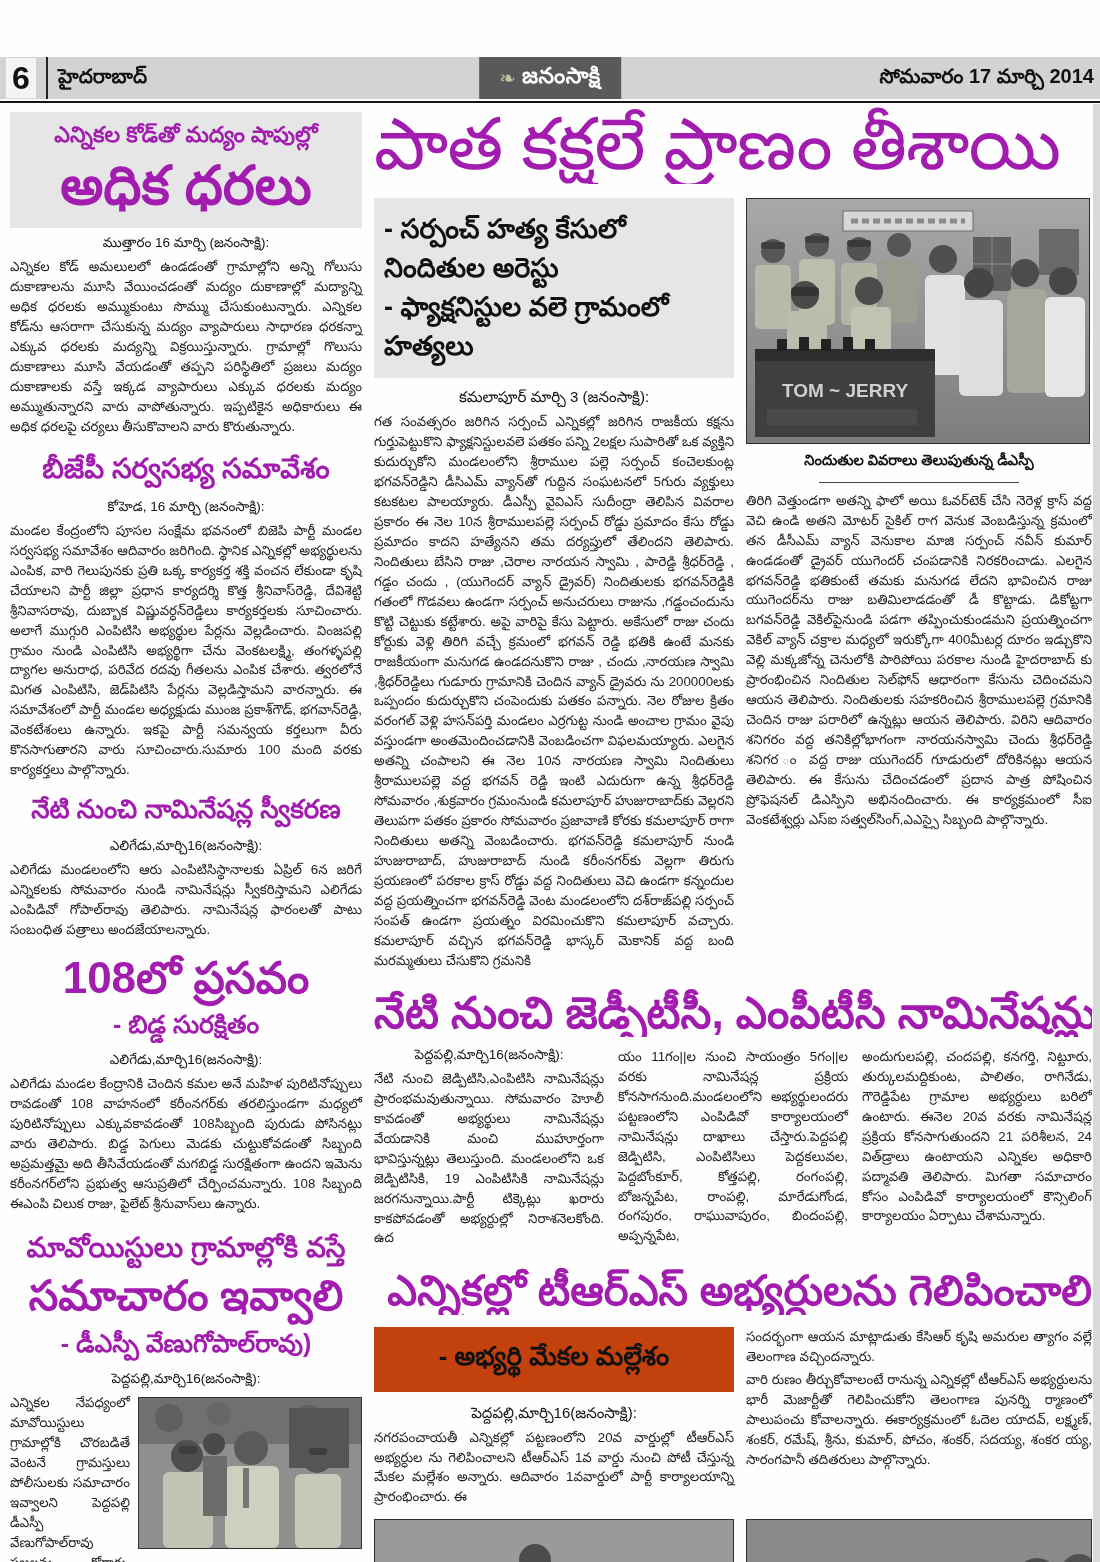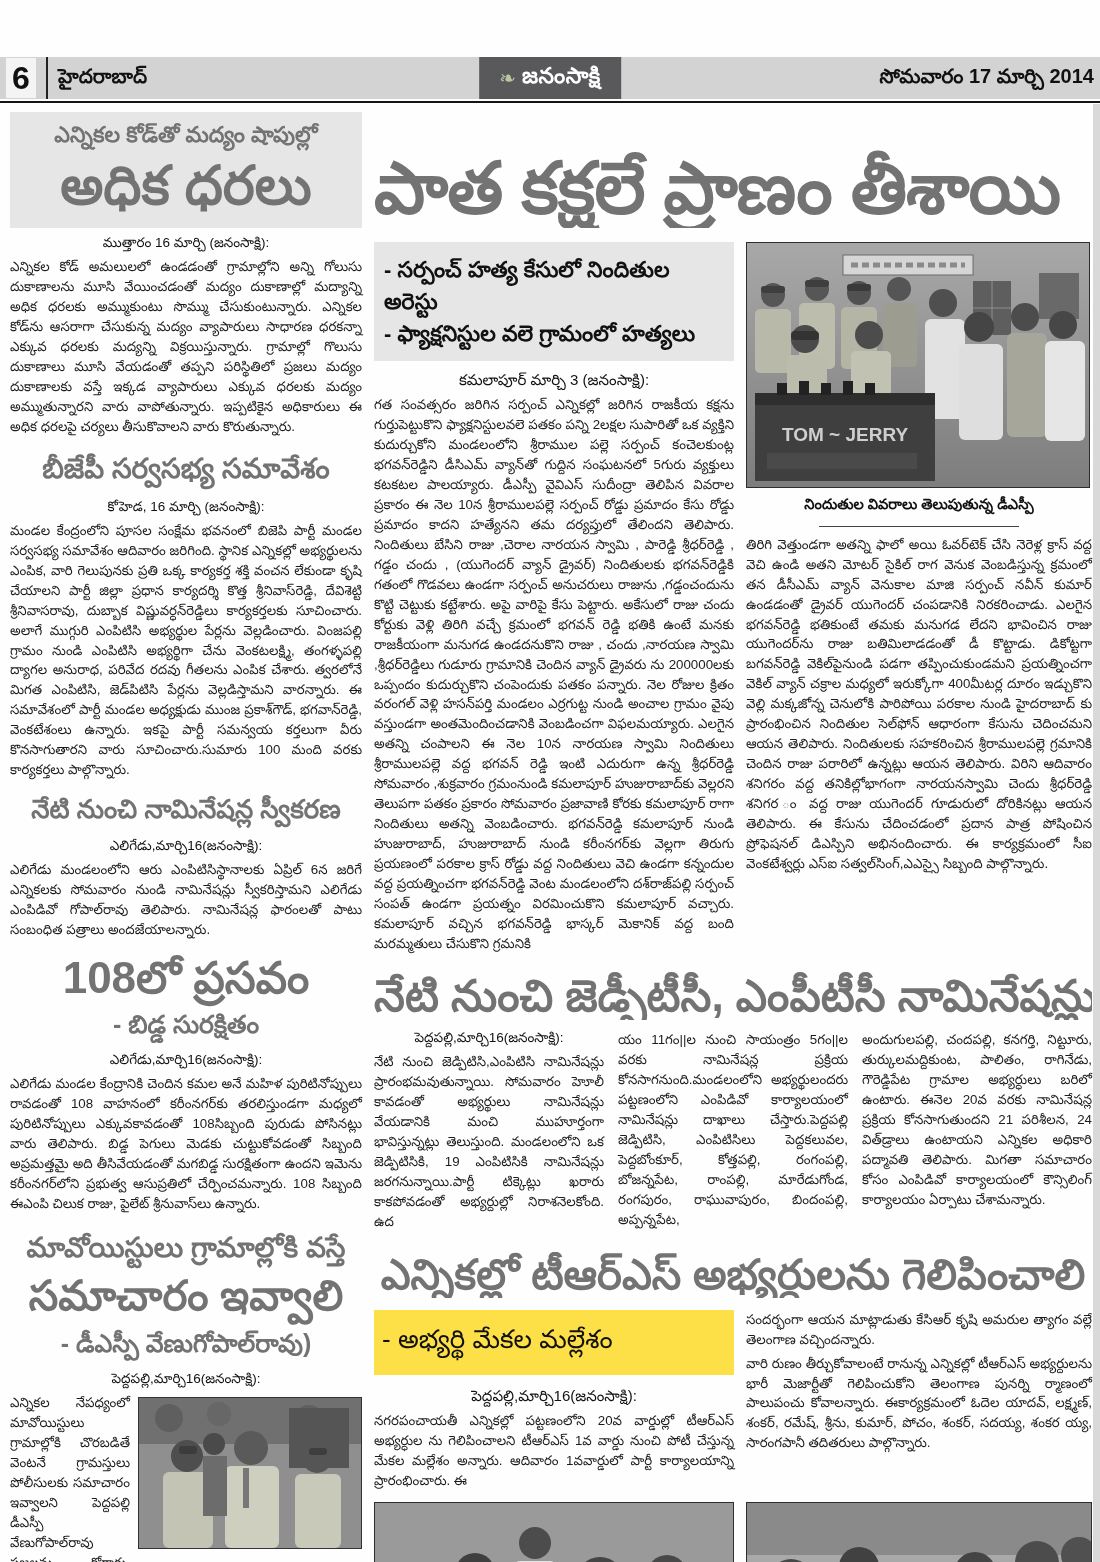--- a/index.html
+++ b/index.html
@@ -15,59 +15,59 @@
   .masthead-leaf { font-size:20px; color:#b9c6a2; }
   .masthead-title { font-size:22px; font-weight:bold; letter-spacing:0.5px; }
   .issue-date { position:absolute; right:6px; top:8px; font-size:20px; font-weight:bold; }
   .top-rule { position:absolute; left:0; top:101px; width:1100px; height:2px; background:#141414; }
   .right-strip { position:absolute; right:0; top:104px; width:7px; height:1458px; background:#d9d9d9; }
 
   
   .left-col { position:absolute; left:10px; top:112px; width:352px; }
   .right-col { position:absolute; left:374px; top:106px; width:718px; }
 
-  .hl { font-weight:bold; text-align:center; color:#737373; }
+  .hl { font-weight:bold; text-align:center; color:#a21caf; }
   .dateline { font-weight:normal; text-align:center; font-size:13.5px; margin:7px 0 3px; }
   .bodytext { font-size:13.3px; line-height:1.5; text-align:justify; color:#1b1b1b; }
 
   .kicker-box { background:#e6e6e6; padding:10px 6px 12px; }
   .kicker { font-size:22px; line-height:1.2; }
   .a1-headline { font-size:54px; line-height:1.15; margin-top:6px; }
 
   .a2-headline { font-size:28px; margin-top:16px; }
   .a3-headline { font-size:26px; margin-top:14px; }
   .a4-headline { font-size:44px; margin-top:14px; line-height:1.1; }
   .a4-subhead { font-size:25px; margin-top:8px; }
   .a5-headline1 { font-size:28px; margin-top:18px; }
   .a5-headline2 { font-size:42px; line-height:1.1; margin-top:2px; }
   .a5-subhead { font-size:25px; margin-top:10px; }
 
   .wrap-photo { float:right; width:224px; height:152px; margin:4px 0 6px 8px; border:1px solid #333; }
   .photo-frame { border:1px solid #2d2d2d; background:#be185d; overflow:hidden; }
 
   
-  .m-headline { font-size:72px; line-height:1.08; font-weight:bold; letter-spacing:-1px; white-space:nowrap; overflow:hidden;margin-top:44px; }
+  .m-headline { font-size:72px; line-height:1.08; font-weight:normal; letter-spacing:-1px; white-space:nowrap; overflow:hidden; }
   .m-row { display:flex; gap:12px; margin-top:14px; }
   .m-left { width:360px; }
   .m-right { width:346px; }
   .bullets-box { background:#e6e6e6; padding:12px 10px; }
-  .bullet-line { font-size:22px; font-weight:bold; line-height:1.45; }
+  .bullet-line { font-size:27px; font-weight:bold; line-height:1.45; }
   .m-photo { width:344px; height:246px; }
   .photo-caption { font-size:14.5px; font-weight:bold; text-align:center; margin-top:8px; }
   .caption-rule { width:200px; border-top:1px solid #444; margin:10px auto 8px; }
 
   .z-headline { font-size:44px; margin-top:18px; line-height:1.1; white-space:nowrap; overflow:hidden; }
   .z-cols { display:flex; gap:14px; margin-top:10px; }
   .z-col { width:230px; }
 
   .t-headline { font-size:42px; margin-top:20px; line-height:1.1; white-space:nowrap; overflow:hidden; }
   .t-row { display:flex; gap:12px; margin-top:12px; }
   .t-left { width:360px; }
   .t-right { width:346px; }
-  .subhead-box { background:#fde047; padding:14px 8px; font-size:26px; font-weight:normal; text-align:left; }
+  .subhead-box { background:#c2410c; padding:14px 8px; font-size:26px; font-weight:bold; text-align:center; }
   .t-photos { display:flex; gap:12px; margin-top:12px; }
   .b-photo { width:360px; height:252px; }
   .b-photo2 { width:346px; height:252px; }
   .t-right .bodytext + .bodytext { margin-top:4px; }
 </style>
 </head>
 <body>
 
 <div class="page">
 
@@ -215,21 +215,21 @@
         <div class="bodytext">నేటి నుంచి జెడ్పిటిసి,ఎంపిటిసి నామినేషన్లు ప్రారంభమవుతున్నాయి. సోమవారం హెూలీ కావడంతో అభ్యర్థులు నామినేషన్లు వేయడానికి మంచి ముహూర్తంగా భావిస్తున్నట్లు తెలుస్తుంది. మండలంలోని ఒక జెడ్పిటిసికి, 19 ఎంపిటిసికి నామినేషన్లు జరగనున్నాయి.పార్టీ టిక్కెట్లు ఖరారు కాకపోవడంతో అభ్యర్దుల్లో నిరాశనెలకోంది. ఉద</div>
       </div>
       <div class="z-col">
         <div class="bodytext">యం 11గం||ల నుంచి సాయంత్రం 5గం||ల వరకు నామినేషన్ల ప్రక్రియ కోనసాగనుంది.మండలంలోని అభ్యర్థులందరు పట్టణంలోని ఎంపిడివో కార్యాలయంలో నామినేషన్లు దాఖాలు చేస్తారు.పెద్దపల్లి జెడ్పిటిసి, ఎంపిటిసిలు పెద్దకలువల, పెద్దబోంకూర్, కోత్తపల్లి, రంగంపల్లి, బోజన్నపేట, రాంపల్లి, మారేడుగోండ, రంగపురం, రాఘువాపురం, బిందంపల్లి, అప్పన్నపేట,</div>
       </div>
       <div class="z-col">
         <div class="bodytext">అందుగులపల్లి, చందపల్లి, కనగర్తి, నిట్టూరు, తుర్కులమద్దికుంట, పాలితం, రాగినేడు, గౌరెడ్డిపేట గ్రామాల అభ్యర్ధులు బరిలో ఉంటారు. ఈనెల 20వ వరకు నామినేషన్ల ప్రక్రియ కోనసాగుతుందని 21 పరిశీలన, 24 విత్‌డ్రాలు ఉంటాయని ఎన్నికల అధికారి పద్మావతి తెలిపారు. మిగతా సమాచారం కోసం ఎంపిడివో కార్యాలయంలో కౌన్సిలింగ్ కార్యాలయం ఏర్పాటు చేశామన్నారు.</div>
       </div>
     </div>
 
-    <div class="t-headline hl" style="text-align:center;">ఎన్నికల్లో టీఆర్ఎస్ అభ్యర్ధులను గెలిపించాలి</div>
+    <div class="t-headline hl" style="text-align:right;">ఎన్నికల్లో టీఆర్ఎస్ అభ్యర్ధులను గెలిపించాలి</div>
     <div class="t-row">
       <div class="t-left">
         <div class="subhead-box">- అభ్యర్థి మేకల మల్లేశం</div>
         <div class="dateline" style="font-size:15px; margin-top:12px;">పెద్దపల్లి,మార్చి16(జనంసాక్షి):</div>
         <div class="bodytext">నగరపంచాయతీ ఎన్నికల్లో పట్టణంలోని 20వ వార్డుల్లో టీఆర్ఎస్ అభ్యర్ధుల ను గెలిపించాలని టీఆర్ఎస్ 1వ వార్డు నుంచి పోటీ చేస్తున్న మేకల మల్లేశం అన్నారు. ఆదివారం 1వవార్డులో పార్టీ కార్యాలయాన్ని ప్రారంభించారు. ఈ</div>
       </div>
       <div class="t-right">
         <div class="bodytext">సందర్భంగా ఆయన మాట్లాడుతు కేసిఆర్ కృషి అమరుల త్యాగం వల్లే తెలంగాణ వచ్చిందన్నారు.</div>
         <div class="bodytext">వారి రుణం తీర్చుకోవాలంటే రానున్న ఎన్నికల్లో టీఆర్ఎస్ అభ్యర్దులను భారీ మెజార్టీతో గెలిపించుకోని తెలంగాణ పునర్ని ర్మాణంలో పాలుపంచు కోవాలన్నారు. ఈకార్యక్రమంలో ఓదెల యాదవ్, లక్ష్మణ్, శంకర్, రమేష్, శ్రీను, కుమార్, పోచం, శంకర్, సదయ్య, శంకర య్య, సారంగపానీ తదితరులు పాల్గొన్నారు.</div>
       </div>

